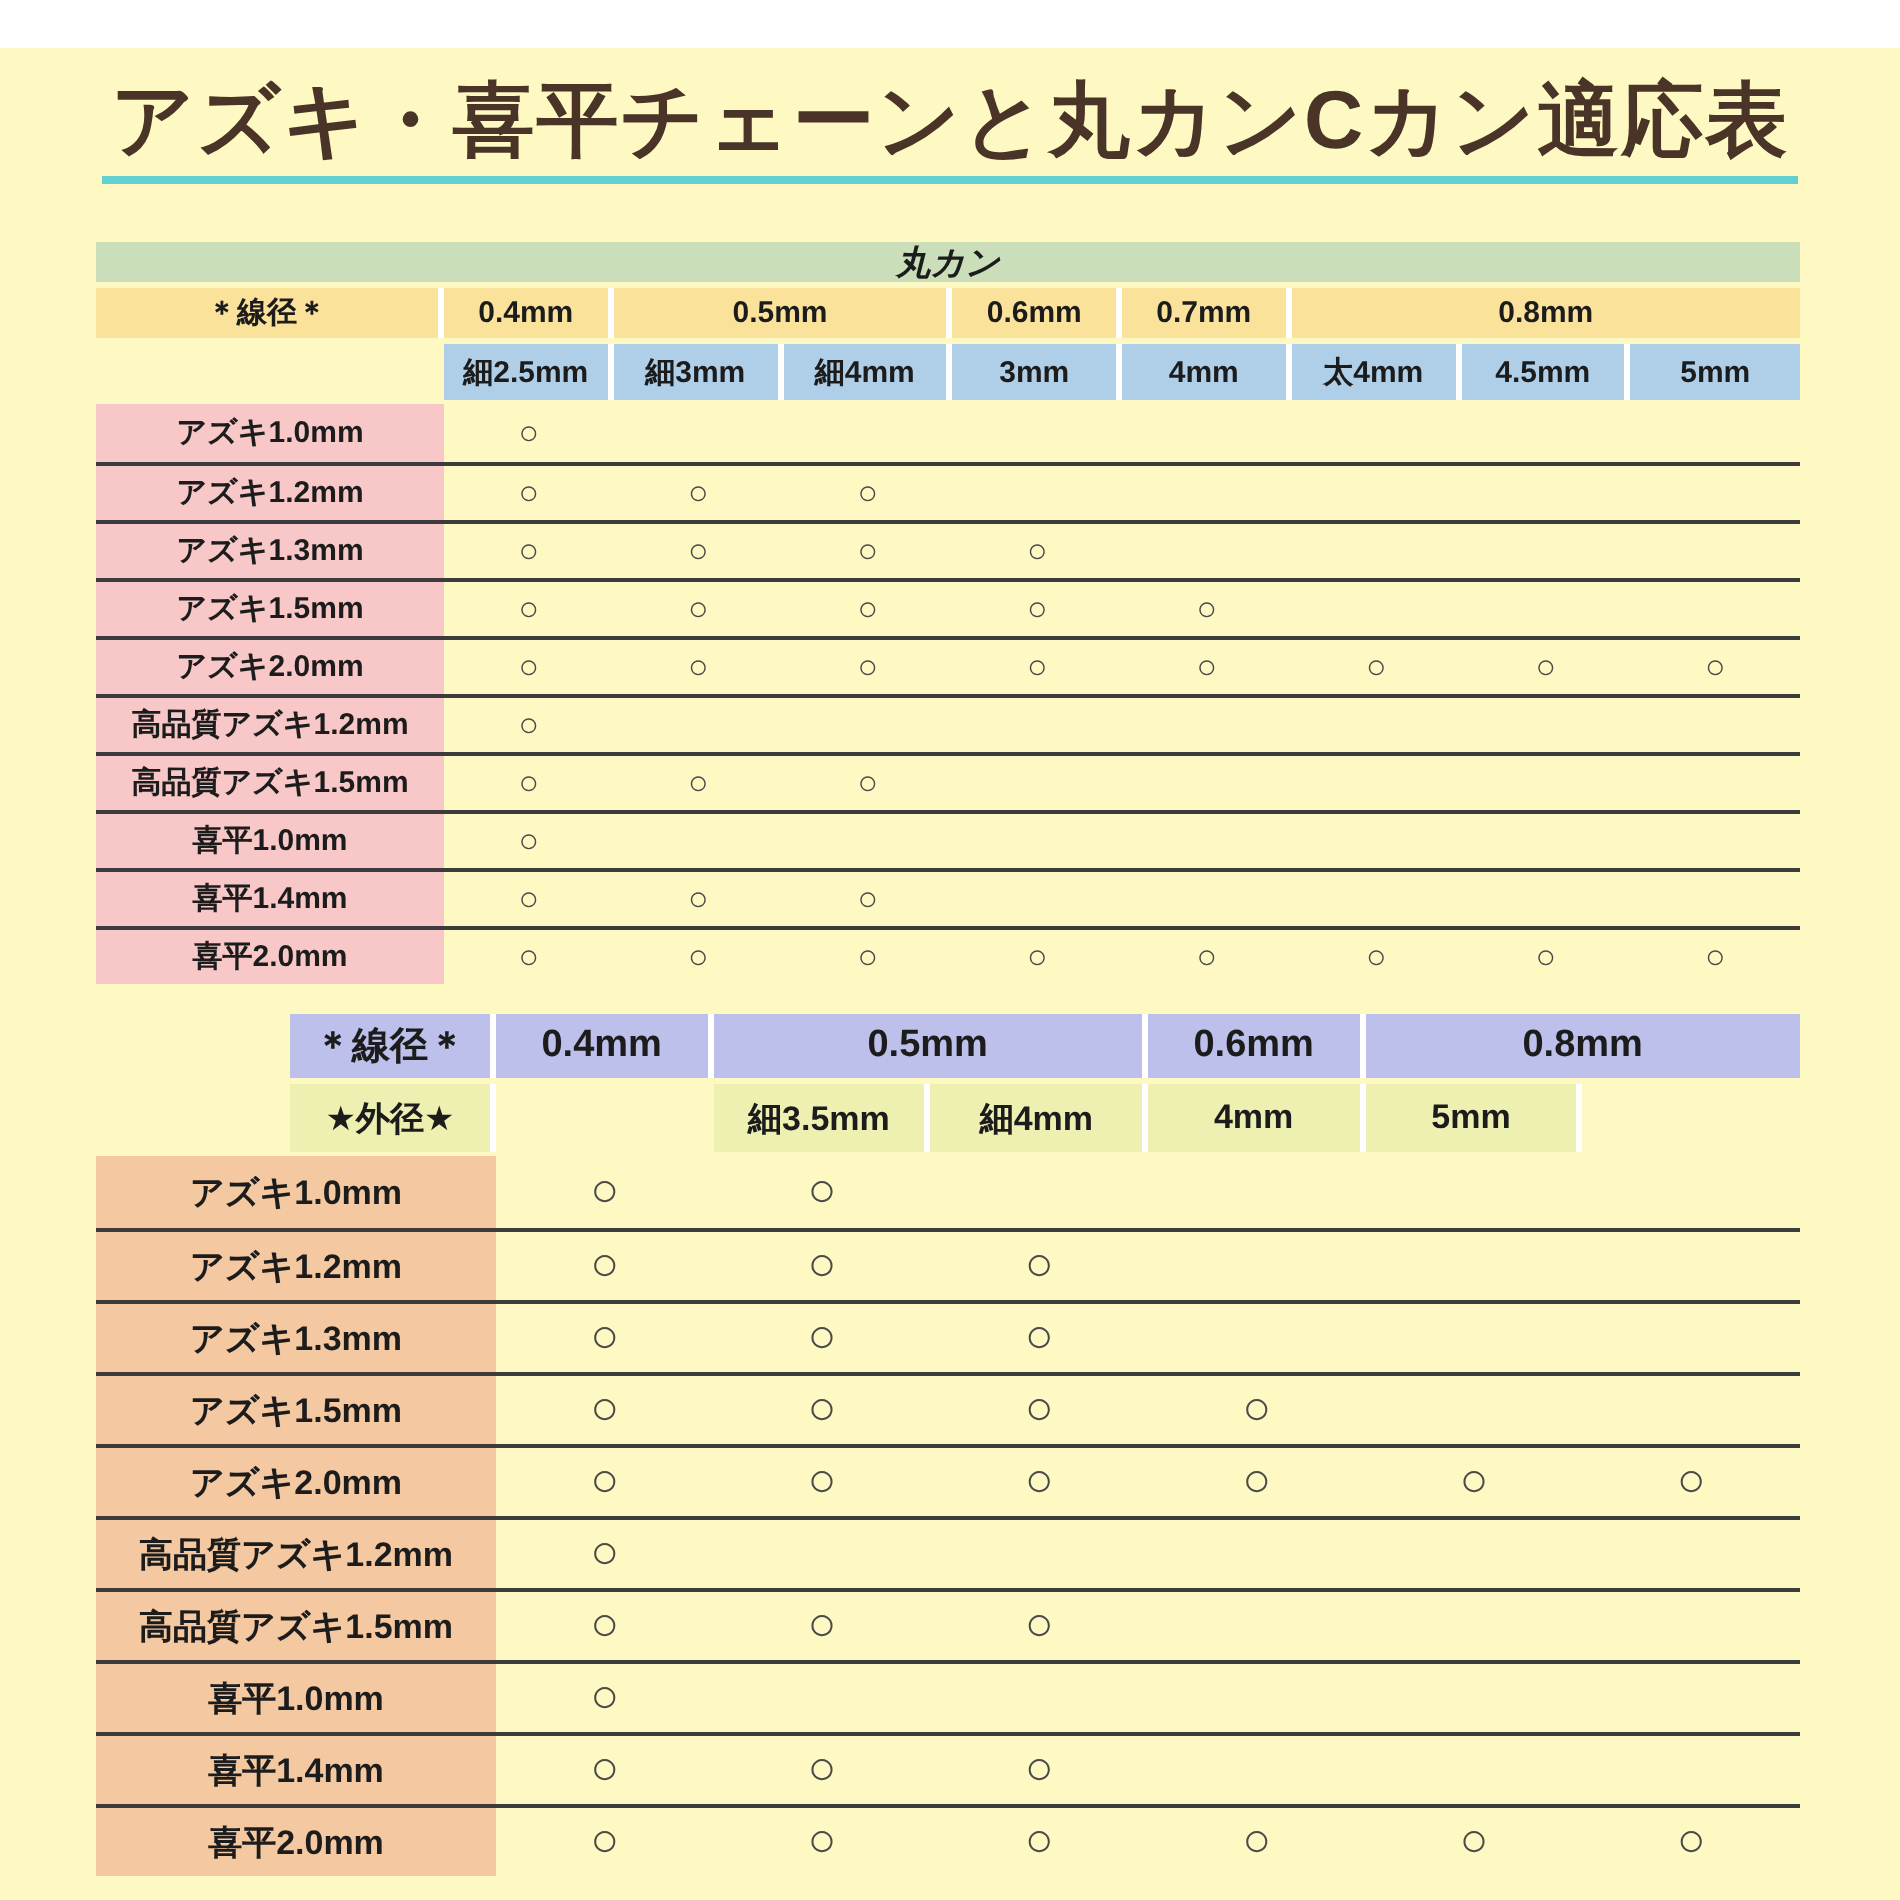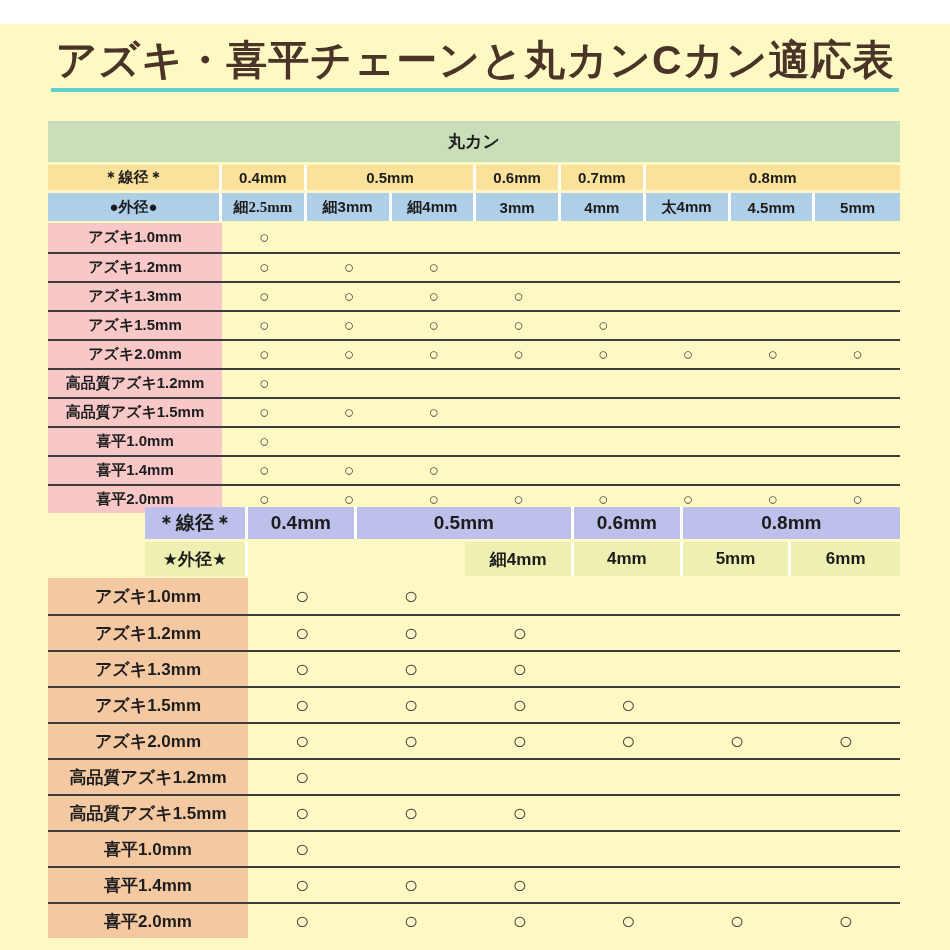--- a/index.html
+++ b/index.html
@@ -20,21 +20,21 @@
   .hcell.last{border-right:none;}
   .t-titlerow{margin-bottom:3px;}
   .t-wirerow{margin-bottom:3px;}
   .t-outerrow{margin-bottom:2px;}
   .brow{box-sizing:border-box;}
   .brow + .brow{border-top:2px solid #3c3c3c;}
   .mark{font-weight:normal;color:#4a4a4a;line-height:1;}
 
   
   .t1{top:97px;--gtc:174px repeat(8,1fr);}
-  .t1 .t-titlerow{height:41px;}
+  .t1 .t-titlerow{height:20px;font-style:italic;}
   .t1 .t-titlerow .cell{font-size:17px;}
   .t1 .t-wirerow{height:25px;}
   .t1 .t-wirerow .cell{font-size:15px;}
   .t1 .t-outerrow{height:28px;}
   .t1 .t-outerrow .cell{font-size:15px;}
   .t1 .brow{height:29px;}
   .t1 .brow .cell{font-size:15px;}
   .t1 .mark{font-size:17px;}
 
   
@@ -62,22 +62,21 @@
       </div>
       <div class="trow t-wirerow">
         <div class="cell hcell" style="background: rgb(251, 226, 155); grid-column: 1;">＊線径＊</div>
         <div class="cell hcell" style="background: rgb(251, 226, 155); grid-column: 2 / span 1;">0.4mm</div>
         <div class="cell hcell" style="background: rgb(251, 226, 155); grid-column: 3 / span 2;">0.5mm</div>
         <div class="cell hcell" style="background: rgb(251, 226, 155); grid-column: 5 / span 1;">0.6mm</div>
         <div class="cell hcell" style="background: rgb(251, 226, 155); grid-column: 6 / span 1;">0.7mm</div>
         <div class="cell hcell last" style="background: rgb(251, 226, 155); grid-column: 7 / span 3;">0.8mm</div>
       </div>
       <div class="trow t-outerrow">
-        <div class="cell hcell" style="background: rgb(175, 206, 232); grid-column: 1;">●外径●</div>
-        <div class="cell hcell" style="background: rgb(175, 206, 232); grid-column: 2; font-family: Liberation Serif, serif;">細2.5mm</div>
+        <div class="cell hcell" style="background: rgb(175, 206, 232); grid-column: 2;">細2.5mm</div>
         <div class="cell hcell" style="background: rgb(175, 206, 232); grid-column: 3;">細3mm</div>
         <div class="cell hcell" style="background: rgb(175, 206, 232); grid-column: 4;">細4mm</div>
         <div class="cell hcell" style="background: rgb(175, 206, 232); grid-column: 5;">3mm</div>
         <div class="cell hcell" style="background: rgb(175, 206, 232); grid-column: 6;">4mm</div>
         <div class="cell hcell" style="background: rgb(175, 206, 232); grid-column: 7;">太4mm</div>
         <div class="cell hcell" style="background: rgb(175, 206, 232); grid-column: 8;">4.5mm</div>
         <div class="cell hcell last" style="background: rgb(175, 206, 232); grid-column: 9;">5mm</div>
       </div>
       <div class="trow brow">
         <div class="cell" style="background: rgb(248, 200, 200); grid-column: 1;">アズキ1.0mm</div>
@@ -267,24 +266,24 @@
   <section class="t t2" id="table-1">
       <div class="trow t-wirerow">
         <div class="cell hcell" style="background: rgb(189, 192, 234); grid-column: 2;">＊線径＊</div>
         <div class="cell hcell" style="background: rgb(189, 192, 234); grid-column: 3 / span 1;">0.4mm</div>
         <div class="cell hcell" style="background: rgb(189, 192, 234); grid-column: 4 / span 2;">0.5mm</div>
         <div class="cell hcell" style="background: rgb(189, 192, 234); grid-column: 6 / span 1;">0.6mm</div>
         <div class="cell hcell last" style="background: rgb(189, 192, 234); grid-column: 7 / span 2;">0.8mm</div>
       </div>
       <div class="trow t-outerrow">
         <div class="cell hcell" style="background: rgb(238, 240, 178); grid-column: 2;">★外径★</div>
+        <div class="cell hcell" style="background: rgb(238, 240, 178); grid-column: 4;">細3.5mm</div>
         <div class="cell hcell" style="background: rgb(238, 240, 178); grid-column: 5;">細4mm</div>
         <div class="cell hcell" style="background: rgb(238, 240, 178); grid-column: 6;">4mm</div>
         <div class="cell hcell" style="background: rgb(238, 240, 178); grid-column: 7;">5mm</div>
-        <div class="cell hcell last" style="background: rgb(238, 240, 178); grid-column: 8;">6mm</div>
       </div>
       <div class="trow brow">
         <div class="cell" style="background: rgb(244, 200, 160); grid-column: 1 / 3;">アズキ1.0mm</div>
         <div class="cell" style="grid-column: 3;">
           <span class="mark">○</span>
         </div>
         <div class="cell" style="grid-column: 4;">
           <span class="mark">○</span>
         </div>
         <div class="cell" style="grid-column: 5;"></div>

